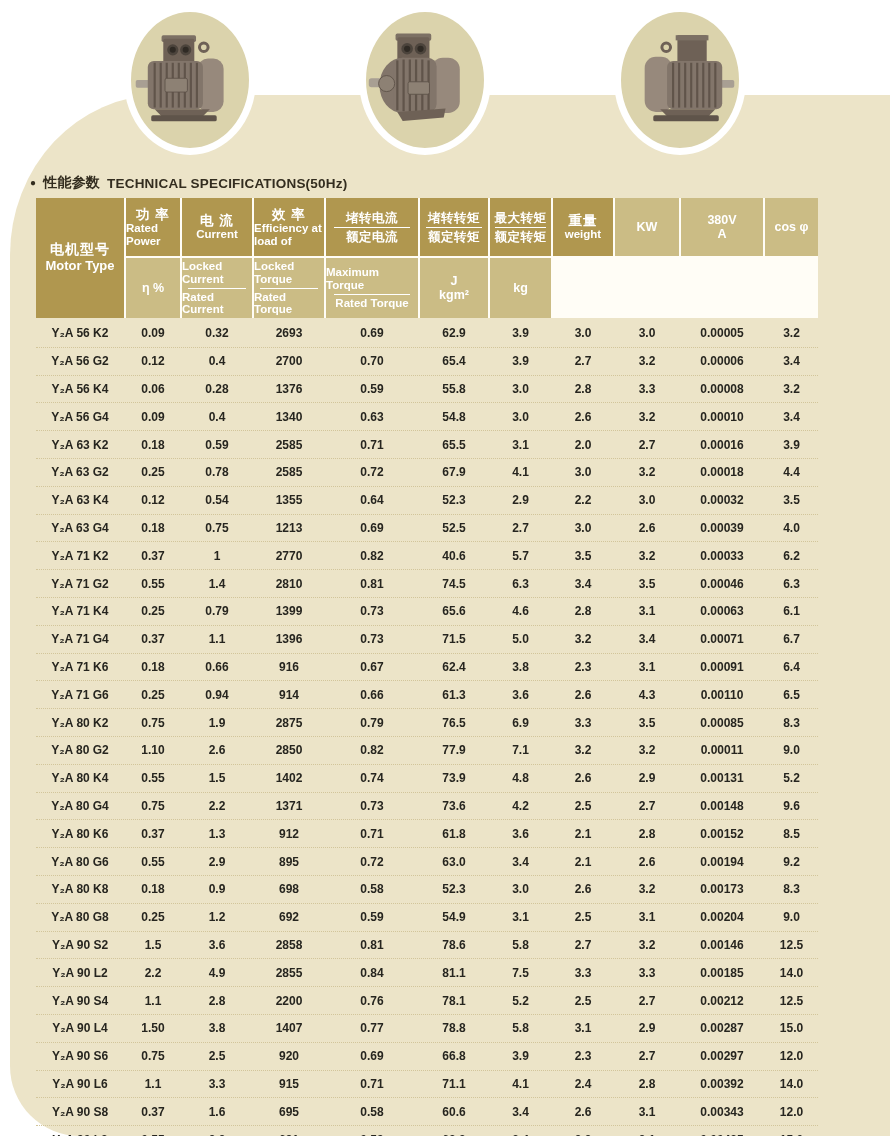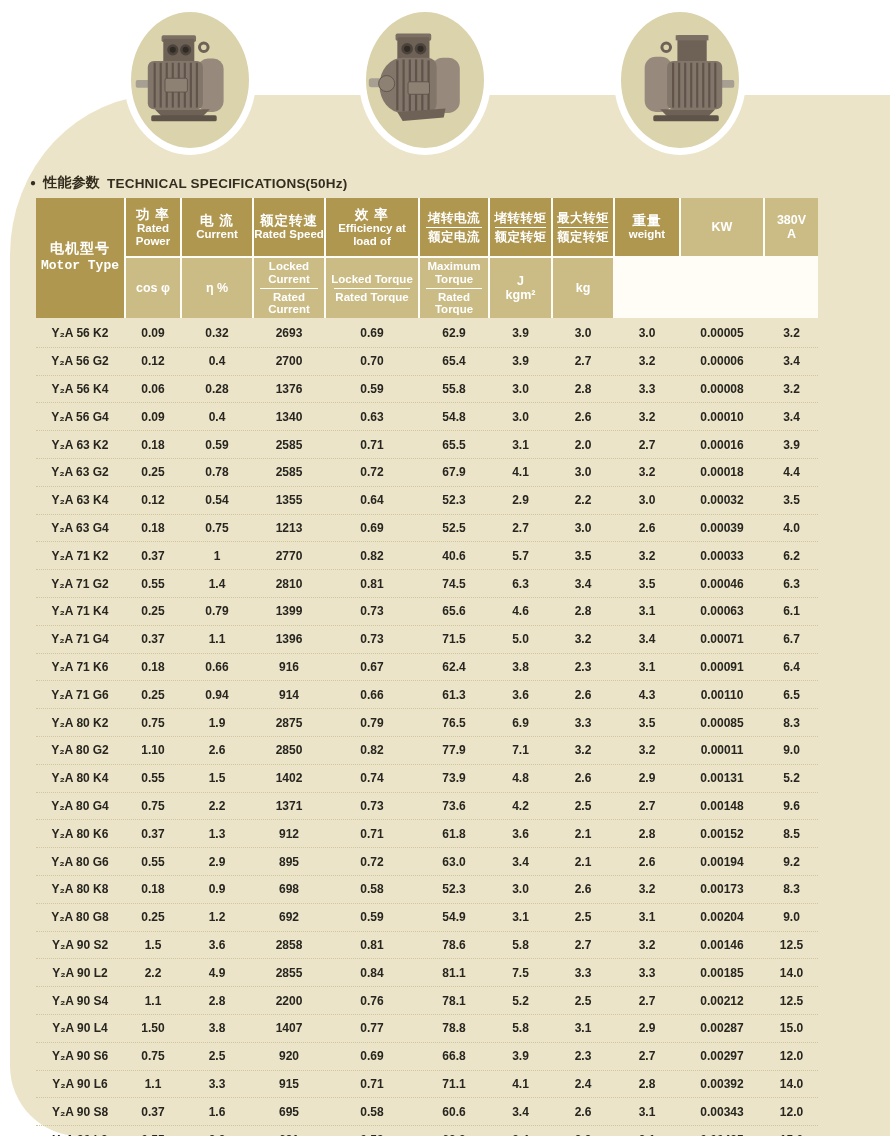--- a/index.html
+++ b/index.html
@@ -53,28 +53,28 @@
     column-gap:2px;
   }
   .thead{
     position:absolute;left:36px;top:198px;width:782px;
     grid-template-rows:58px 60px;
     row-gap:2px;
     background:#fffdf6;
   }
   .hcell{
     display:flex;flex-direction:column;align-items:center;justify-content:center;
-    text-align:center;color:var(--header-text);font-weight:bold;
+    color:var(--header-text);font-weight:bold;
     line-height:1.12;
   }
   .hcell.dark{background:var(--header-dark);}
   .hcell.light{background:var(--header-light);}
   .hcell .zh{font-size:13.5px;letter-spacing:1px;}
   .hcell .en{font-size:11.5px;letter-spacing:0;}
-  .hcell.motor{grid-column:1;grid-row:1 / 3;gap:1px;font-family:Liberation Mono, monospace;}
+  .hcell.motor{grid-column:1;grid-row:1 / 3;gap:1px;}
   .hcell.motor .zh{font-size:14px;}
   .hcell.motor .en{font-size:13px;}
   .hcell .unit{font-size:12.5px;}
   .hcell .hline{width:82%;height:1px;background:#ffffff;margin:2px 0;}
   .hcell.frac .zh{font-size:12.5px;letter-spacing:.5px;}
   
   .tbody{position:absolute;left:36px;top:320px;width:782px;}
   .trow{
     height:26.8px;align-items:center;
     border-bottom:1px dotted var(--divider-dotted);
@@ -179,24 +179,20 @@
 
   <div class="hcell dark">
     <span class="zh">功 率</span>
     <span class="en">Rated Power</span>
   </div>
   <div class="hcell dark">
     <span class="zh">电 流</span>
     <span class="en">Current</span>
   </div>
   <div class="hcell dark">
-    <span class="zh">额定转速</span>
-    <span class="en">Rated Speed</span>
-  </div>
-  <div class="hcell dark">
     <span class="zh">效 率</span>
     <span class="en">Efficiency at load of</span>
   </div>
   <div class="hcell dark frac">
     <span class="zh">堵转电流</span>
     <span class="hline"></span>
     <span class="zh">额定电流</span>
   </div>
   <div class="hcell dark frac">
     <span class="zh">堵转转矩</span>

